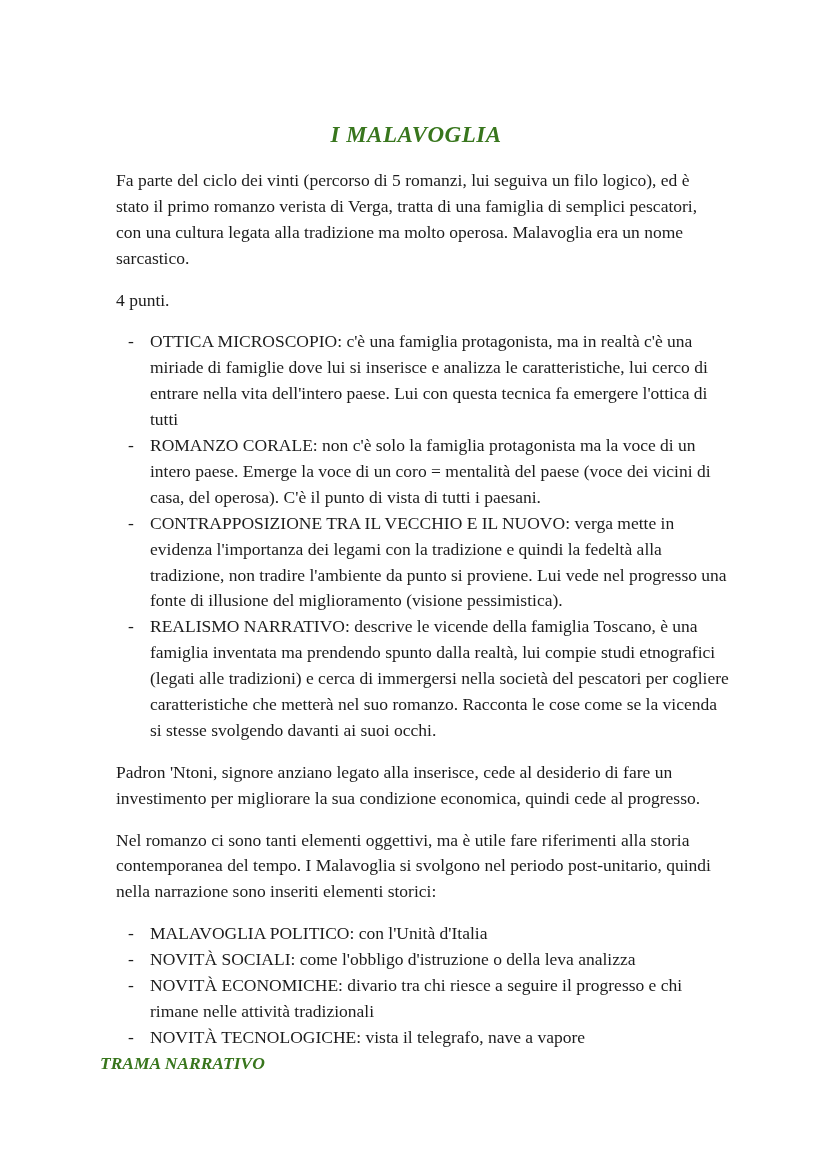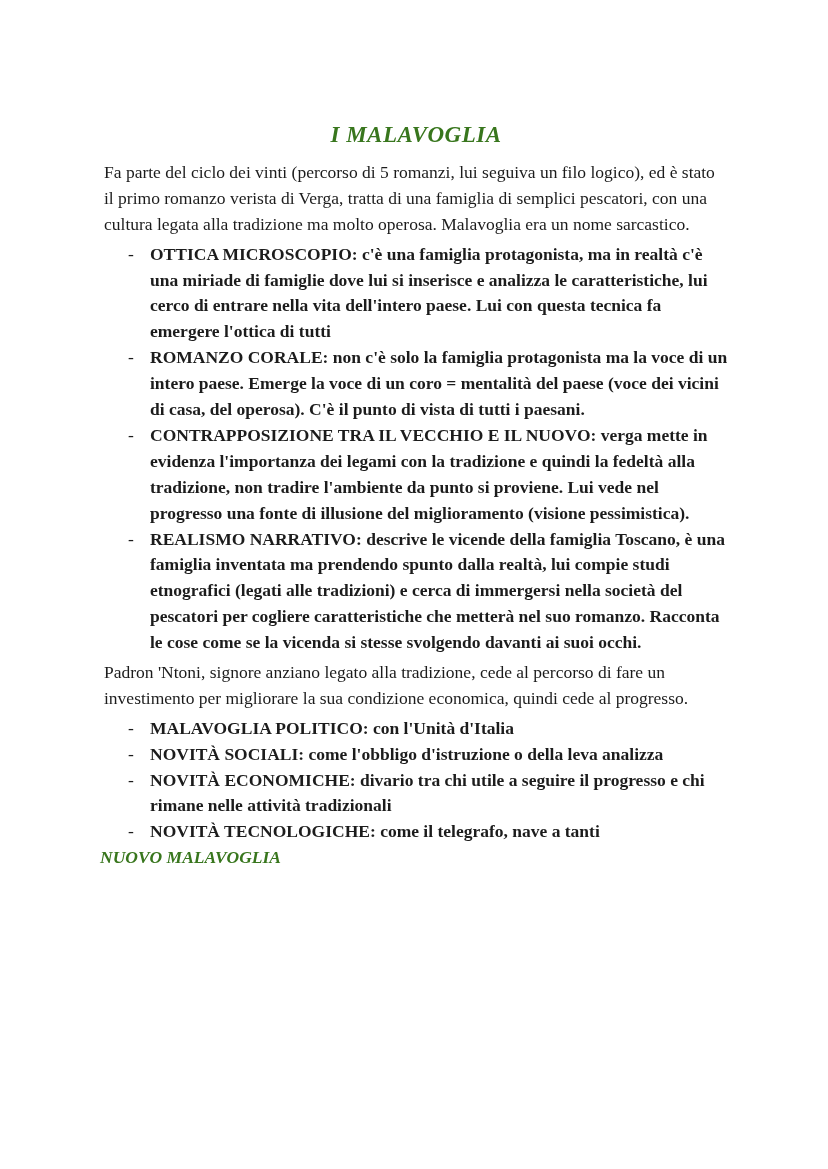--- a/index.html
+++ b/index.html
@@ -24,94 +24,95 @@
   .doc-title {
     margin: 0 0 8px 0;
     text-align: center;
     font-size: 23px;
     font-weight: bold;
     font-style: italic;
     letter-spacing: 0.5px;
     color: #38761d;
   }
   .para {
-    margin: 4px;
+    margin: 16px;
   }
   .bullet-list {
     list-style: none;
     margin: 0;
     padding: 0;
   }
   .bullet-item {
     display: flex;
     align-items: flex-start;
     padding-left: 28px;
   }
   .bullet-dash {
     flex: none;
     width: 22px;
   }
   .bullet-text {
     flex: 1;
-    font-weight: bold;
   }
   .sub-heading {
     margin: 0;
     font-size: 17.5px;
     font-weight: bold;
     font-style: italic;
     color: #38761d;
   }
 </style>
 </head>
 <body>
 
 <div class="page">
 
   <h1 class="doc-title">I MALAVOGLIA</h1>
 
   <p class="para">Fa parte del ciclo dei vinti (percorso di 5 romanzi, lui seguiva un filo logico), ed è stato il primo romanzo verista di Verga, tratta di una famiglia di semplici pescatori, con una cultura legata alla tradizione ma molto operosa. Malavoglia era un nome sarcastico.</p>
 
+  <p class="para">4 punti.</p>
 
   <ul class="bullet-list">
     <li class="bullet-item">
       <span class="bullet-dash">-</span>
       <span class="bullet-text">OTTICA MICROSCOPIO: c'è una famiglia protagonista, ma in realtà c'è una miriade di famiglie dove lui si inserisce e analizza le caratteristiche, lui cerco di entrare nella vita dell'intero paese. Lui con questa tecnica fa emergere l'ottica di tutti</span>
     </li>
     <li class="bullet-item">
       <span class="bullet-dash">-</span>
       <span class="bullet-text">ROMANZO CORALE: non c'è solo la famiglia protagonista ma la voce di un intero paese. Emerge la voce di un coro = mentalità del paese (voce dei vicini di casa, del operosa). C'è il punto di vista di tutti i paesani.</span>
     </li>
     <li class="bullet-item">
       <span class="bullet-dash">-</span>
       <span class="bullet-text">CONTRAPPOSIZIONE TRA IL VECCHIO E IL NUOVO: verga mette in evidenza l'importanza dei legami con la tradizione e quindi la fedeltà alla tradizione, non tradire l'ambiente da punto si proviene. Lui vede nel progresso una fonte di illusione del miglioramento (visione pessimistica).</span>
     </li>
     <li class="bullet-item">
       <span class="bullet-dash">-</span>
       <span class="bullet-text">REALISMO NARRATIVO: descrive le vicende della famiglia Toscano, è una famiglia inventata ma prendendo spunto dalla realtà, lui compie studi etnografici (legati alle tradizioni) e cerca di immergersi nella società del pescatori per cogliere caratteristiche che metterà nel suo romanzo. Racconta le cose come se la vicenda si stesse svolgendo davanti ai suoi occhi.</span>
     </li>
   </ul>
 
-  <p class="para">Padron 'Ntoni, signore anziano legato alla tradizione, cede al percorso di fare un investimento per migliorare la sua condizione economica, quindi cede al progresso.</p>
+  <p class="para">Padron 'Ntoni, signore anziano legato alla inserisce, cede al desiderio di fare un investimento per migliorare la sua condizione economica, quindi cede al progresso.</p>
 
+  <p class="para">Nel romanzo ci sono tanti elementi oggettivi, ma è utile fare riferimenti alla storia contemporanea del tempo. I Malavoglia si svolgono nel periodo post-unitario, quindi nella narrazione sono inseriti elementi storici:</p>
 
   <ul class="bullet-list">
     <li class="bullet-item">
       <span class="bullet-dash">-</span>
       <span class="bullet-text">MALAVOGLIA POLITICO: con l'Unità d'Italia</span>
     </li>
     <li class="bullet-item">
       <span class="bullet-dash">-</span>
       <span class="bullet-text">NOVITÀ SOCIALI: come l'obbligo d'istruzione o della leva analizza</span>
     </li>
     <li class="bullet-item">
       <span class="bullet-dash">-</span>
-      <span class="bullet-text">NOVITÀ ECONOMICHE: divario tra chi utile a seguire il progresso e chi rimane nelle attività tradizionali</span>
+      <span class="bullet-text">NOVITÀ ECONOMICHE: divario tra chi riesce a seguire il progresso e chi rimane nelle attività tradizionali</span>
     </li>
     <li class="bullet-item">
       <span class="bullet-dash">-</span>
-      <span class="bullet-text">NOVITÀ TECNOLOGICHE: come il telegrafo, nave a tanti</span>
+      <span class="bullet-text">NOVITÀ TECNOLOGICHE: vista il telegrafo, nave a vapore</span>
     </li>
   </ul>
 
-  <h2 class="sub-heading">NUOVO MALAVOGLIA</h2>
+  <h2 class="sub-heading">TRAMA NARRATIVO</h2>
 
 </div>
 
 </body></html>

